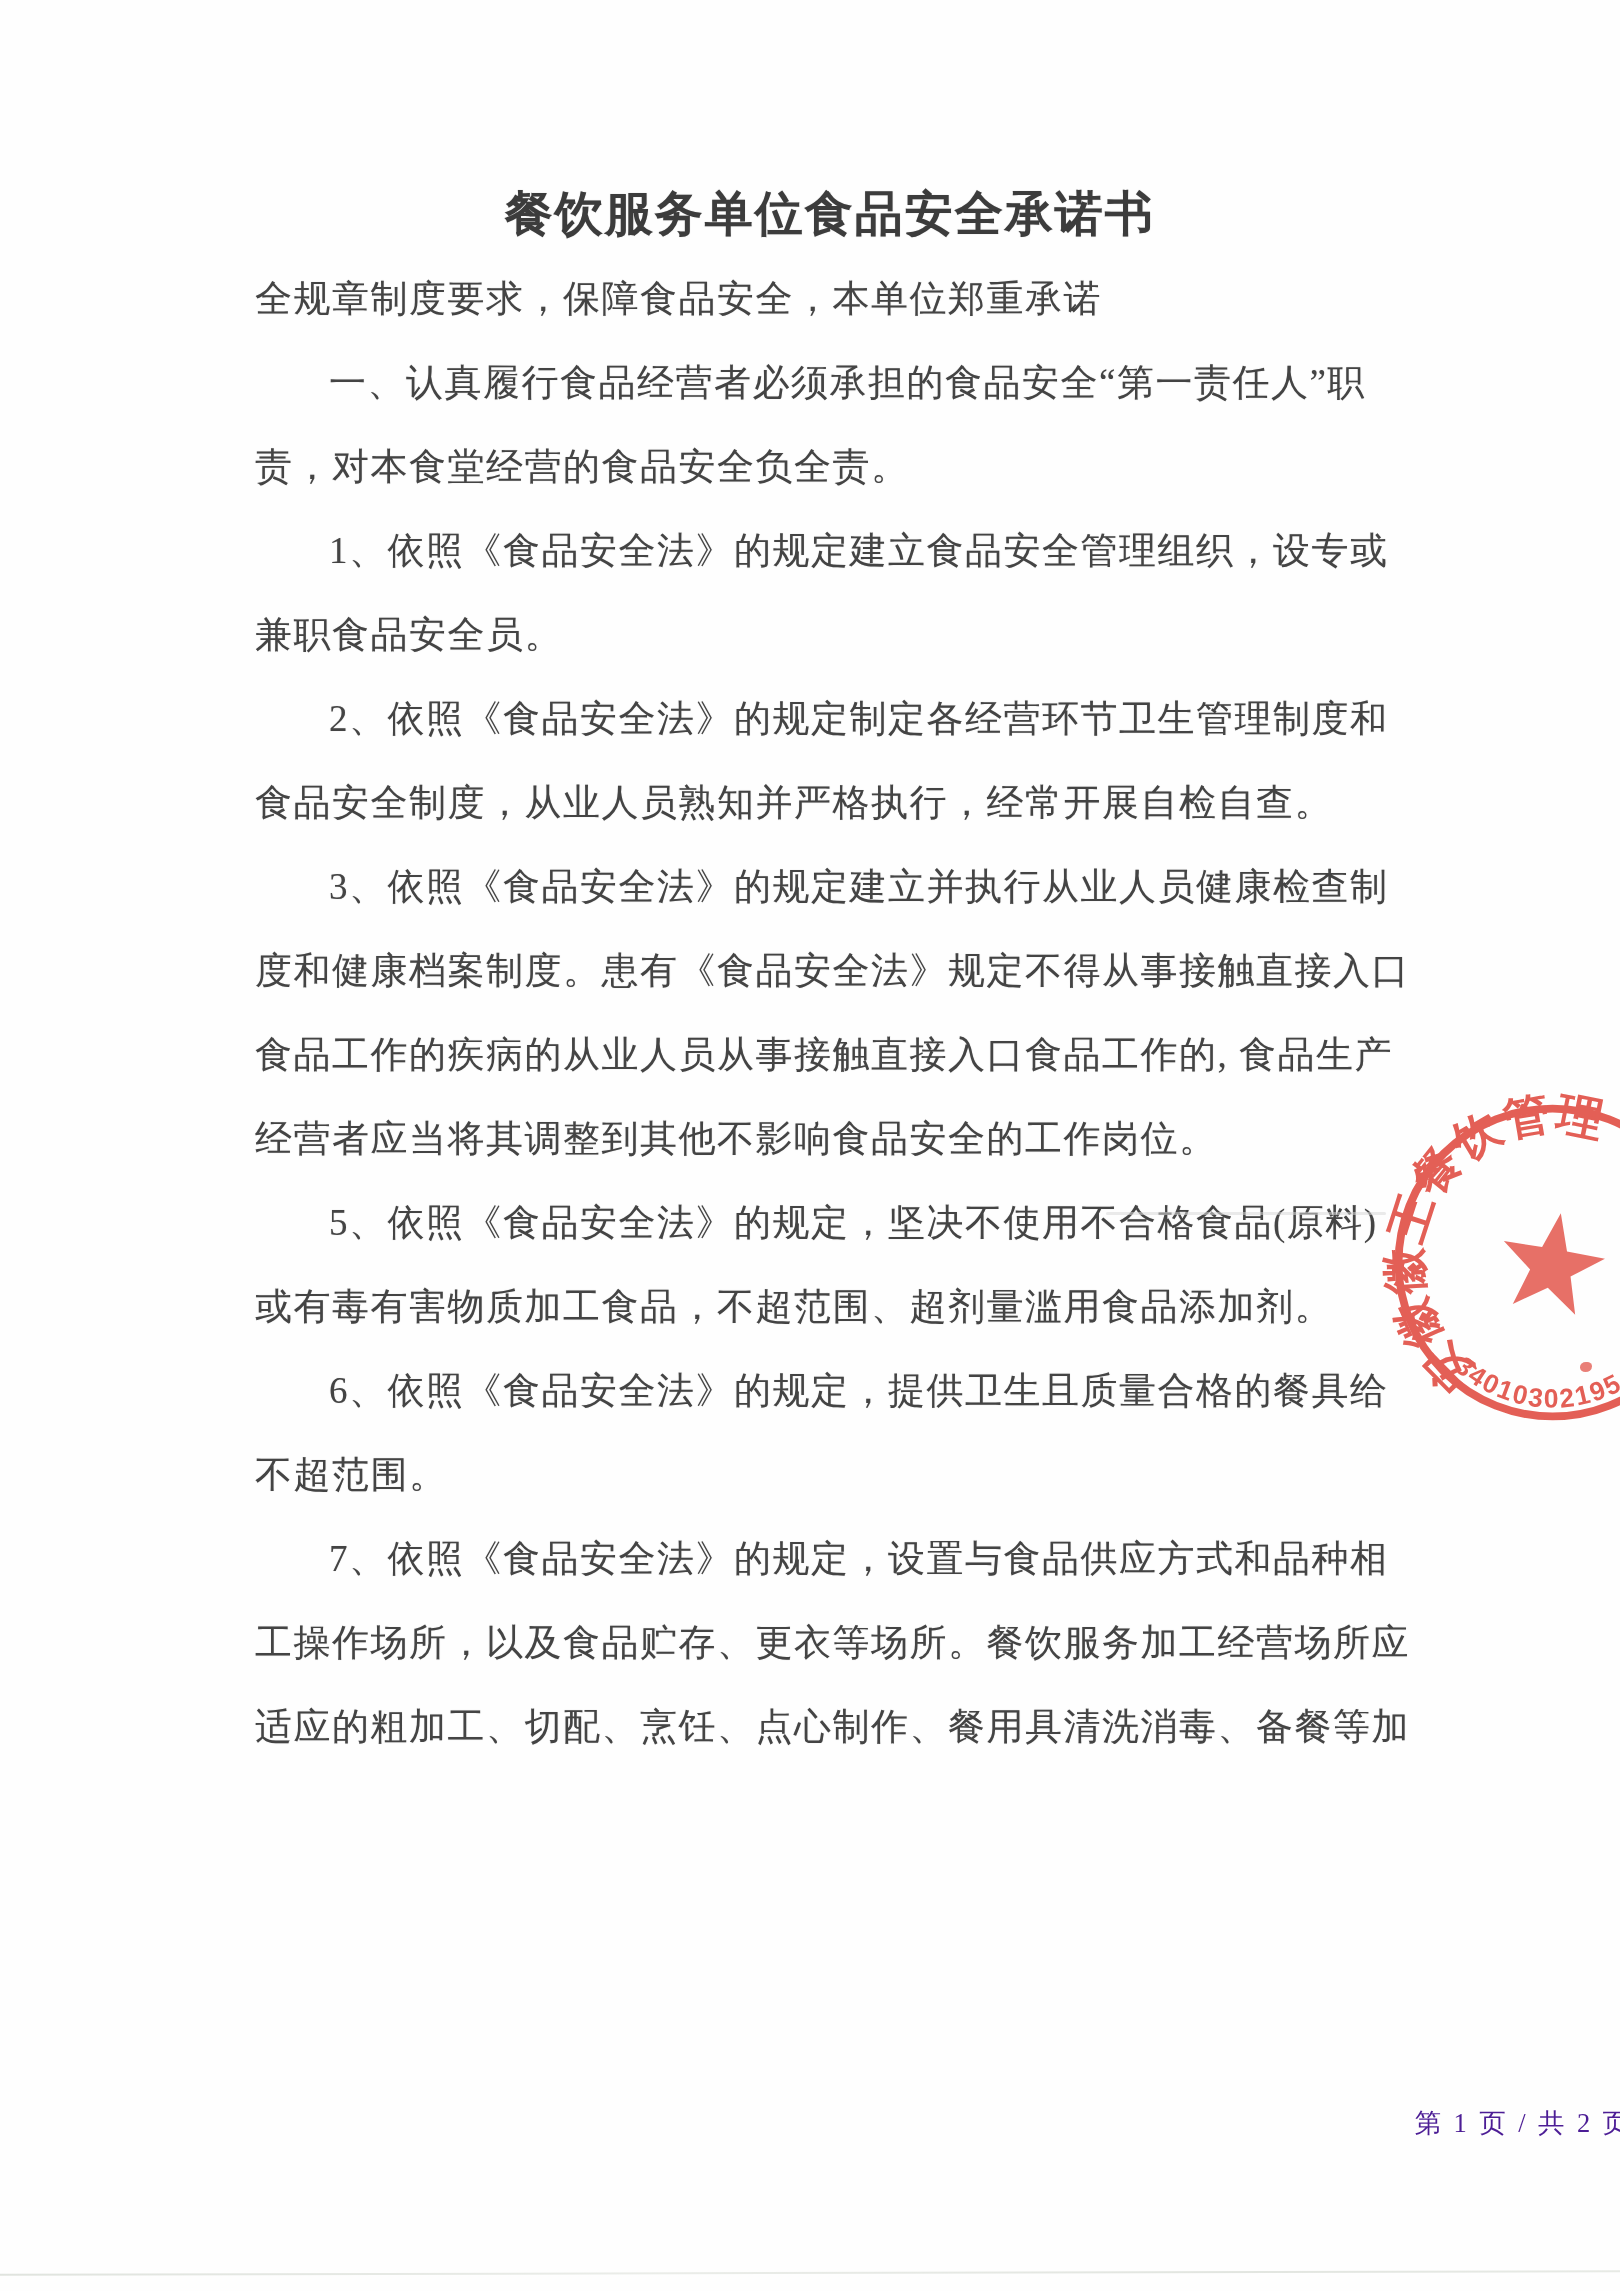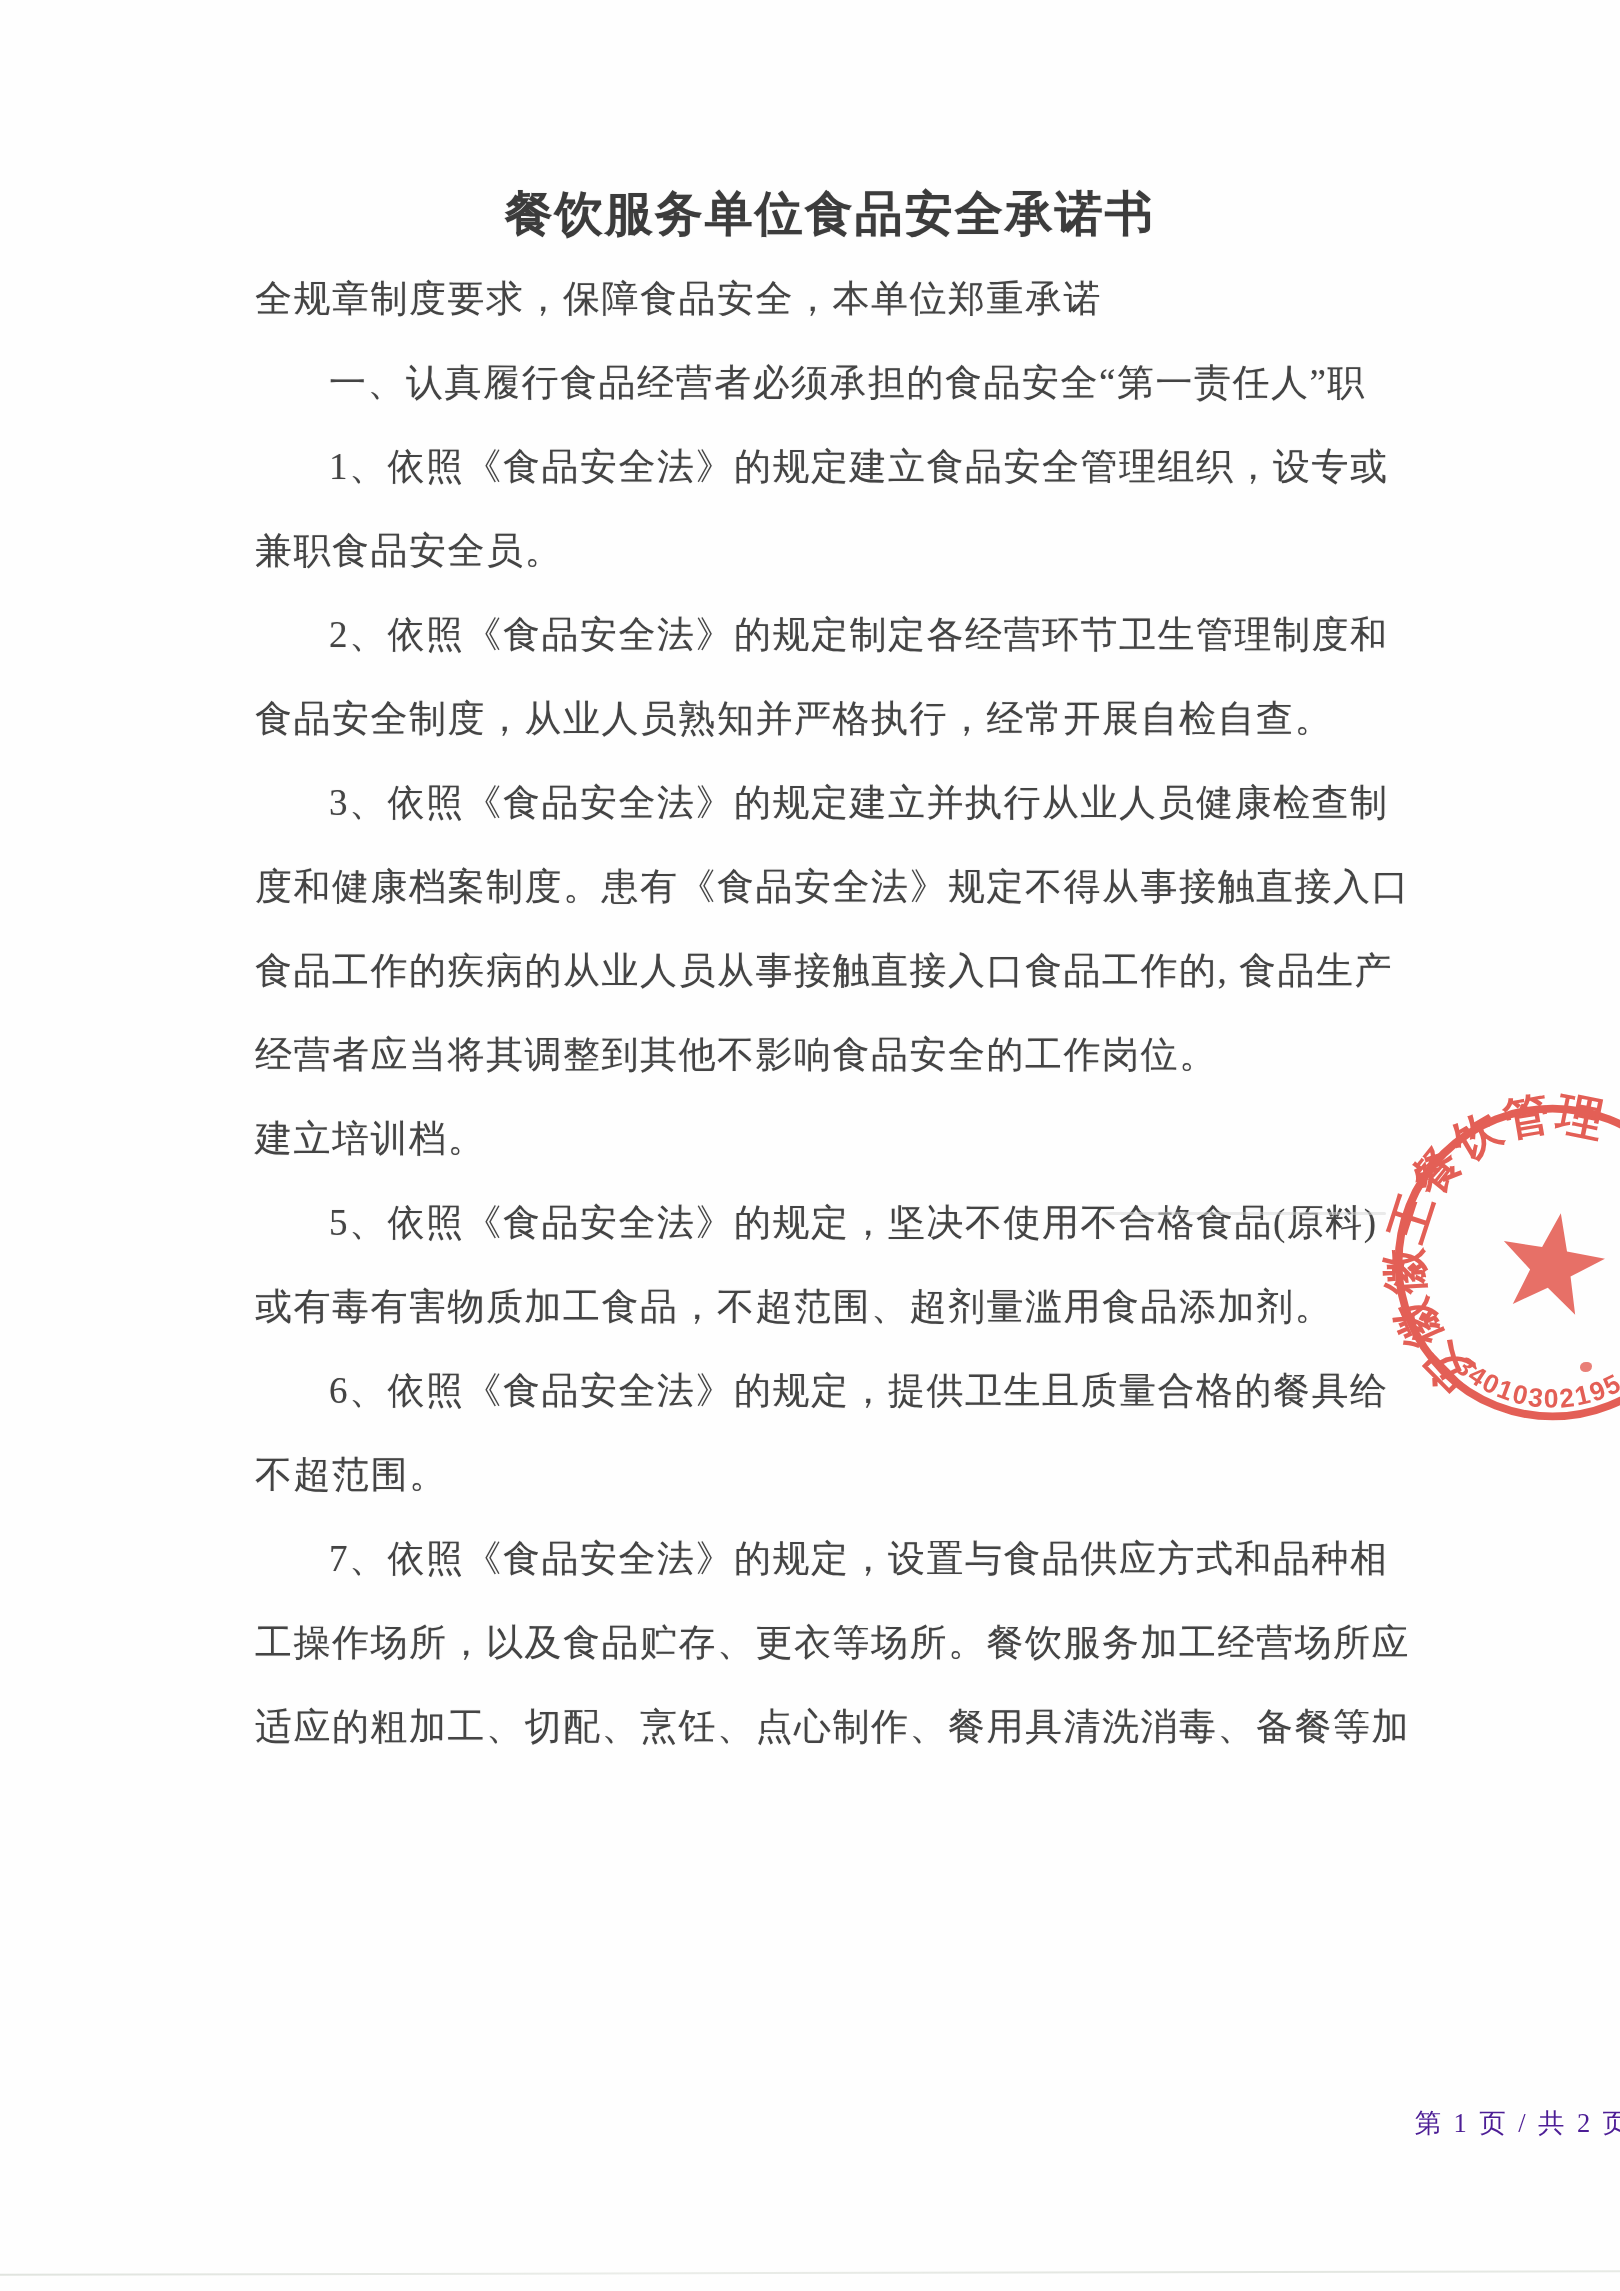--- a/index.html
+++ b/index.html
@@ -115,29 +115,29 @@
 </head>
 <body>
 
 <div class="page">
 
   <div class="doc-title">餐饮服务单位食品安全承诺书</div>
 
   <div class="text-block">
       <div class="line">全规章制度要求，保障食品安全，本单位郑重承诺</div>
       <div class="line indent">一、认真履行食品经营者必须承担的食品安全“第一责任人”职</div>
+      <div class="line">责，对本食堂经营的食品安全负全责。</div>
       <div class="line indent">1、依照《食品安全法》的规定建立食品安全管理组织，设专或</div>
       <div class="line">兼职食品安全员。</div>
       <div class="line indent">2、依照《食品安全法》的规定制定各经营环节卫生管理制度和</div>
       <div class="line">食品安全制度，从业人员熟知并严格执行，经常开展自检自查。</div>
       <div class="line indent">3、依照《食品安全法》的规定建立并执行从业人员健康检查制</div>
       <div class="line">度和健康档案制度。患有《食品安全法》规定不得从事接触直接入口</div>
       <div class="line">食品工作的疾病的从业人员从事接触直接入口食品工作的, 食品生产</div>
       <div class="line">经营者应当将其调整到其他不影响食品安全的工作岗位。</div>
-      <div class="line">建立培训档。</div>
       <div class="line indent">5、依照《食品安全法》的规定，坚决不使用不合格食品(原料)</div>
       <div class="line">或有毒有害物质加工食品，不超范围、超剂量滥用食品添加剂。</div>
       <div class="line indent">6、依照《食品安全法》的规定，提供卫生且质量合格的餐具给</div>
       <div class="line">不超范围。</div>
       <div class="line indent">7、依照《食品安全法》的规定，设置与食品供应方式和品种相</div>
       <div class="line">工操作场所，以及食品贮存、更衣等场所。餐饮服务加工经营场所应</div>
       <div class="line">适应的粗加工、切配、烹饪、点心制作、餐用具清洗消毒、备餐等加</div>
     </div>
 
   <svg class="stamp" viewBox="0 0 360 360" width="353" height="353" xmlns="http://www.w3.org/2000/svg">

